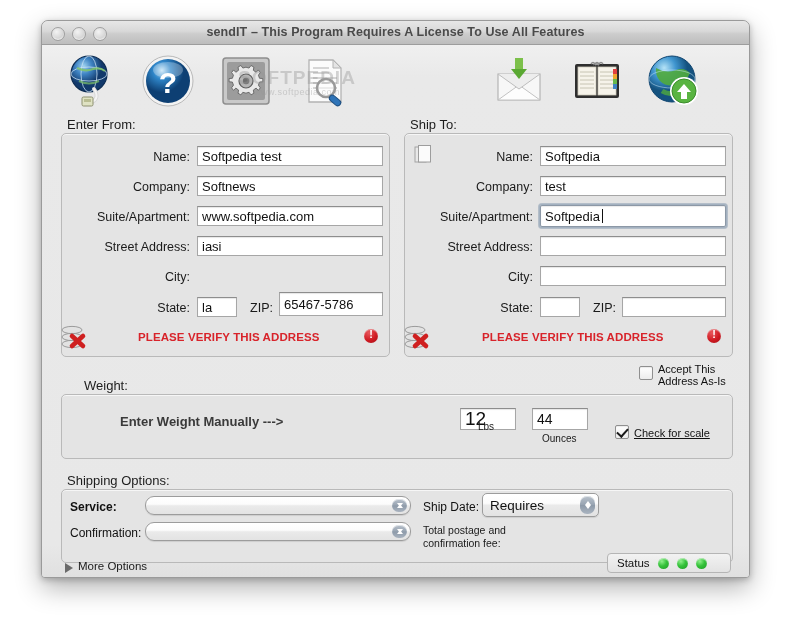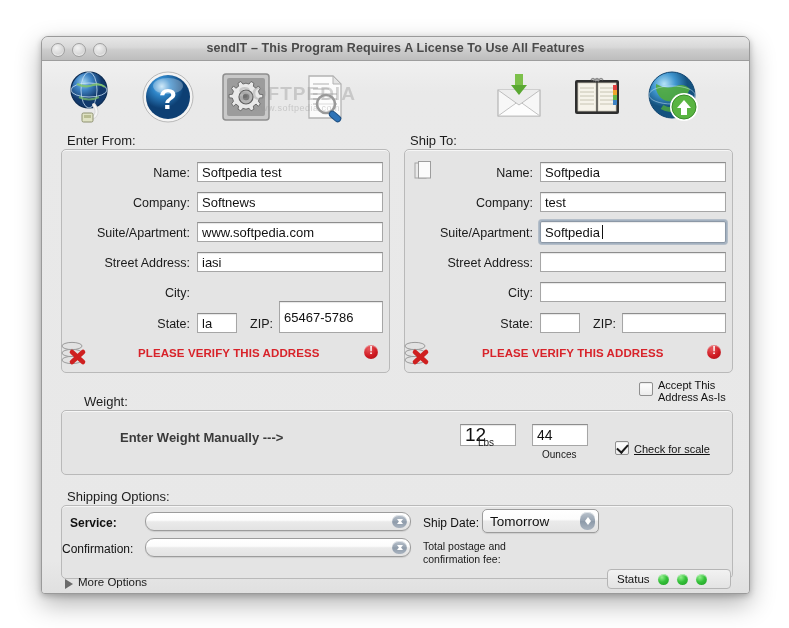--- a/index.html
+++ b/index.html
@@ -12,21 +12,20 @@
   .screen{position:relative;width:789px;height:628px;}
 
   
   .window{
     position:absolute;left:41px;top:20px;width:707px;height:556px;
     background:#ededed;
     border:1px solid #9a9a9a;
     border-radius:7px 7px 4px 4px;
     box-shadow:0 10px 26px rgba(0,0,0,.30), 0 2px 6px rgba(0,0,0,.22);
     overflow:hidden;
-    margin-top:16px;
   }
   .titlebar{
     position:relative;height:23px;
     background:linear-gradient(to bottom,#e7e7e7 0%,#d8d8d8 45%,#cdcdcd 55%,#bdbdbd 100%);
     border-bottom:1px solid #9d9d9d;
     border-radius:6px 6px 0 0;
   }
   .title-text{
     position:absolute;left:0;right:0;top:4px;text-align:center;
     font-size:12.5px;color:#4a4a4a;font-weight:bold;letter-spacing:.1px;
@@ -338,21 +337,21 @@
       <div class="tfield" style="left:155px;top:161px;width:186px;height:20px;">www.softpedia.com</div>
 
       <div class="fld-label" style="left:18px;top:195px;width:130px;">Street Address:</div>
       <div class="tfield" style="left:155px;top:191px;width:186px;height:20px;">iasi</div>
 
       <div class="fld-label" style="left:40px;top:225px;width:108px;">City:</div>
 
       <div class="fld-label" style="left:40px;top:256px;width:108px;">State:</div>
       <div class="tfield" style="left:155px;top:252px;width:40px;height:20px;">la</div>
       <div class="fld-label" style="left:199px;top:256px;width:32px;">ZIP:</div>
-      <div class="tfield" style="left:237px;top:240px;width:104px;height:32px;">65467-5786</div>
+      <div class="tfield" style="left:237px;top:247px;width:104px;height:24px;">65467-5786</div>
 
       <div class="dbx" style="left:19px;top:280px;">
         <svg viewBox="0 0 26 26" width="26" height="26">
           <ellipse cx="11" cy="5" rx="10" ry="3.6" fill="#e2e2e2" stroke="#9b9b9b" stroke-width="1"></ellipse>
           <ellipse cx="11" cy="12" rx="10" ry="3.6" fill="#e2e2e2" stroke="#9b9b9b" stroke-width="1"></ellipse>
           <ellipse cx="11" cy="19" rx="10" ry="3.6" fill="#e2e2e2" stroke="#9b9b9b" stroke-width="1"></ellipse>
           <g stroke="#cf2020" stroke-width="4.6" stroke-linecap="round">
             <line x1="11" y1="11" x2="22" y2="21"></line>
               <line x1="22" y1="11" x2="11" y2="21"></line>
           </g>
@@ -430,29 +429,29 @@
 
       <div class="grp-label" style="left:25px;top:428px;">Shipping Options:</div>
       <div class="box" style="left:19px;top:444px;width:670px;height:72px;"></div>
 
       <div style="position:absolute;left:28px;top:455px;font-size:12px;color:#111;font-weight:bold;">Service:</div>
       <div class="popup" style="left:103px;top:451px;width:266px;height:19px;border-radius:9px;">
         <span></span>
         <span class="arrows"></span>
       </div>
 
-      <div style="position:absolute;left:20px;top:481px;font-size:12px;color:#111;">Confirmation:</div>
+      <div style="position:absolute;left:28px;top:481px;font-size:12px;color:#111;">Confirmation:</div>
       <div class="popup" style="left:103px;top:477px;width:266px;height:19px;border-radius:9px;">
         <span></span>
         <span class="arrows"></span>
       </div>
 
       <div style="position:absolute;left:381px;top:455px;font-size:12px;color:#111;">Ship Date:</div>
       <div class="popup" style="left:440px;top:448px;width:117px;height:24px;border-radius:5px;">
-        <span>Tomorrow</span>
+        <span>Requires</span>
         <span class="arrows"></span>
       </div>
 
       <div class="smalltext" style="left:381px;top:479px;width:140px;">
         <div>Total postage and</div>
         <div>confirmation fee:</div>
       </div>
 
       <div class="tri" style="left:23px;top:518px;"></div>
       <div class="morelbl" style="left:36px;top:515px;">More Options</div>

